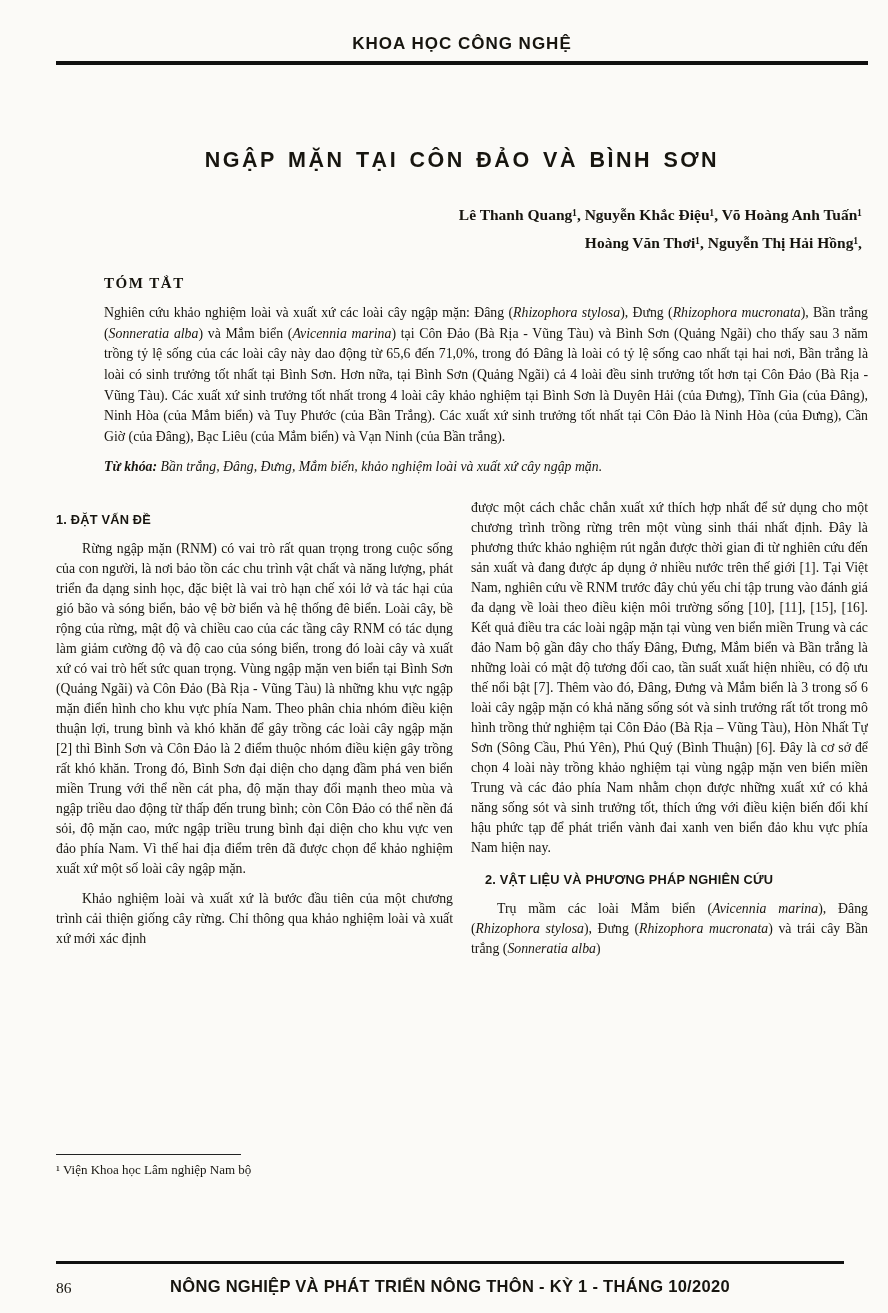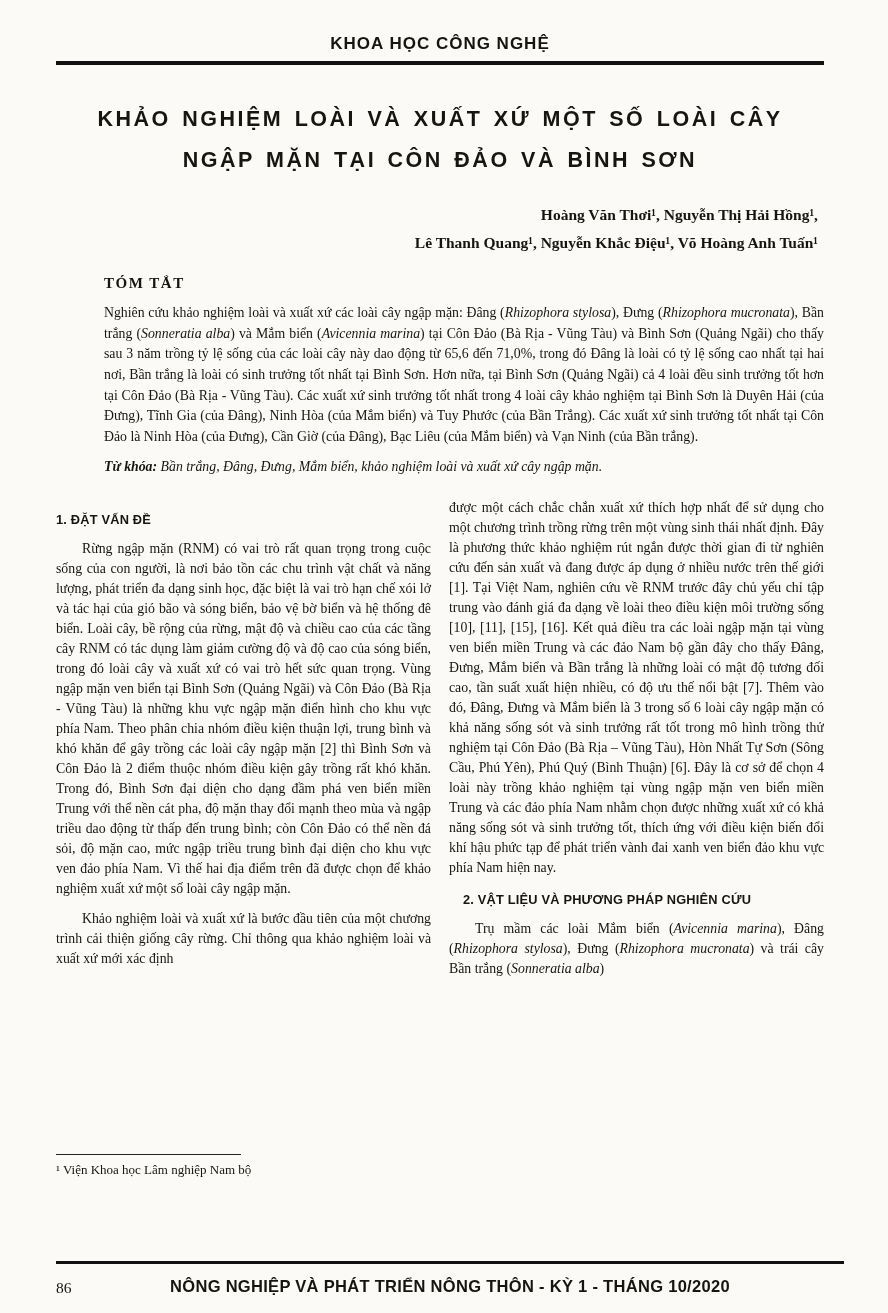--- a/index.html
+++ b/index.html
@@ -2,21 +2,21 @@
 <html><head>
 <meta charset="utf-8">
 <style>
   * { margin:0; padding:0; box-sizing:border-box; }
   html,body { background:#6b6b6b; }
   .page {
     width:888px; height:1313px; margin:0 auto;
     background:#fbfaf7; color:#17150f; position:relative; overflow:hidden;
     font-family:"Liberation Serif", serif;
   }
-  .inner { padding:34px 64px 0 56px; }
+  .inner { padding:34px 20px 0 56px; }
 
   .running-header { text-align:center; }
   .running-header .header-text {
     font-family:"Liberation Sans", sans-serif; font-weight:bold;
     font-size:17px; letter-spacing:1px;
   }
   .header-rule { height:4px; background:#111; margin-top:7px; }
 
   .title {
     margin-top:34px; text-align:center;
@@ -62,27 +62,27 @@
 
 <div class="page">
   <div class="inner">
 
     <div class="running-header">
       <div class="header-text">KHOA HỌC CÔNG NGHỆ</div>
       <div class="header-rule"></div>
     </div>
 
     <h1 class="title">
-      <span>KHẢO NGHIỆM LOÀI VÀ XUẤT XỨ MỘT SỐ LOÀI CÂY</span><br>
+      <br>
       <span>NGẬP MẶN TẠI CÔN ĐẢO VÀ BÌNH SƠN</span>
     </h1>
 
     <div class="authors">
+      <div>Lê Thanh Quang¹, Nguyễn Khắc Điệu¹, Võ Hoàng Anh Tuấn¹</div>
       <div>Hoàng Văn Thơi¹, Nguyễn Thị Hải Hồng¹,</div>
-      <div>Lê Thanh Quang¹, Nguyễn Khắc Điệu¹, Võ Hoàng Anh Tuấn¹</div>
     </div>
 
     <div class="abstract">
       <div class="abstract-heading">TÓM TẮT</div>
       <p class="abstract-text"><span>Nghiên cứu khảo nghiệm loài và xuất xứ các loài cây ngập mặn: Đâng (</span><span style="font-style: italic;">Rhizophora stylosa</span><span>), Đưng (</span><span style="font-style: italic;">Rhizophora mucronata</span><span>), Bần trắng (</span><span style="font-style: italic;">Sonneratia alba</span><span>) và Mắm biển (</span><span style="font-style: italic;">Avicennia marina</span><span>) tại Côn Đảo (Bà Rịa - Vũng Tàu) và Bình Sơn (Quảng Ngãi) cho thấy sau 3 năm trồng tỷ lệ sống của các loài cây này dao động từ 65,6 đến 71,0%, trong đó Đâng là loài có tỷ lệ sống cao nhất tại hai nơi, Bần trắng là loài có sinh trưởng tốt nhất tại Bình Sơn. Hơn nữa, tại Bình Sơn (Quảng Ngãi) cả 4 loài đều sinh trưởng tốt hơn tại Côn Đảo (Bà Rịa - Vũng Tàu). Các xuất xứ sinh trưởng tốt nhất trong 4 loài cây khảo nghiệm tại Bình Sơn là Duyên Hải (của Đưng), Tĩnh Gia (của Đâng), Ninh Hòa (của Mắm biển) và Tuy Phước (của Bần Trắng). Các xuất xứ sinh trưởng tốt nhất tại Côn Đảo là Ninh Hòa (của Đưng), Cần Giờ (của Đâng), Bạc Liêu (của Mắm biển) và Vạn Ninh (của Bần trắng).</span></p>
       <p class="keywords"><span style="font-style: italic; font-weight: bold;">Từ khóa: </span><span style="font-style: italic;">Bần trắng, Đâng, Đưng, Mắm biển, khảo nghiệm loài và xuất xứ cây ngập mặn.</span></p>
     </div>
 
     <div class="columns">
 

